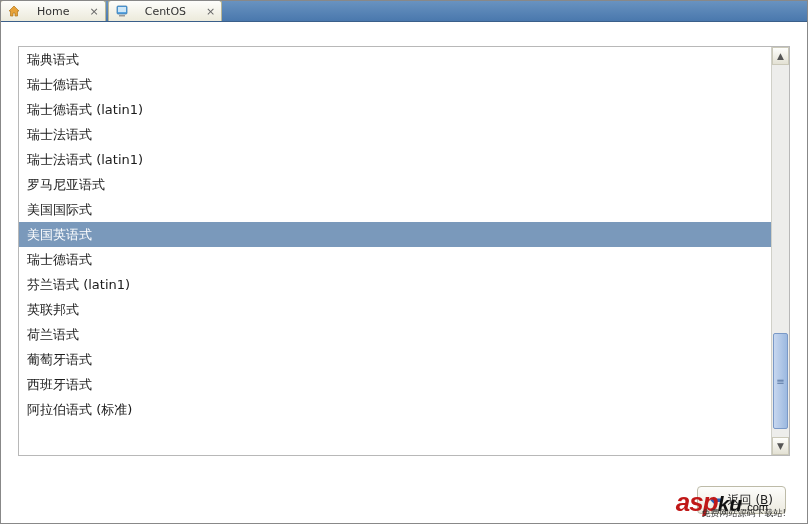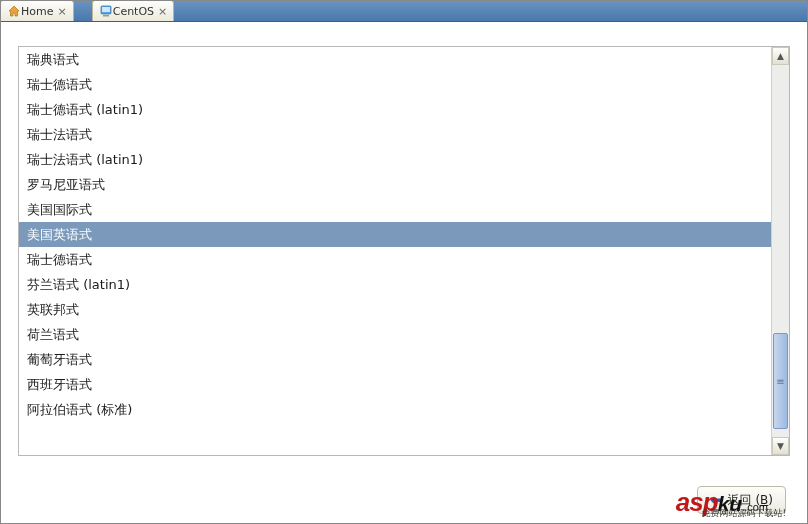--- a/index.html
+++ b/index.html
@@ -16,28 +16,28 @@
       height: 22px;
       background: linear-gradient(#6a94c1, #4a78ad);
       display: flex;
       align-items: stretch;
       border-bottom: 1px solid #3a5f8a;
     }
     .tab {
       display: flex;
       align-items: center;
       padding: 0 6px;
-      margin-right: 18px;
+      margin-right: 2px;
       background: linear-gradient(#fdfdfb, #eceadb);
       border: 1px solid #b9b695;
       border-bottom: none;
       border-radius: 3px 3px 0 0;
       font-size: 11px;
       color: #333;
-      gap: 0;
+      gap: 16px;
       cursor: default;
     }
     .tab .close {
       margin-left: 4px;
       color: #666;
       font-size: 11px;
       cursor: pointer;
     }
     .home-icon svg, .centos-icon svg { display: block; }
     .content {

